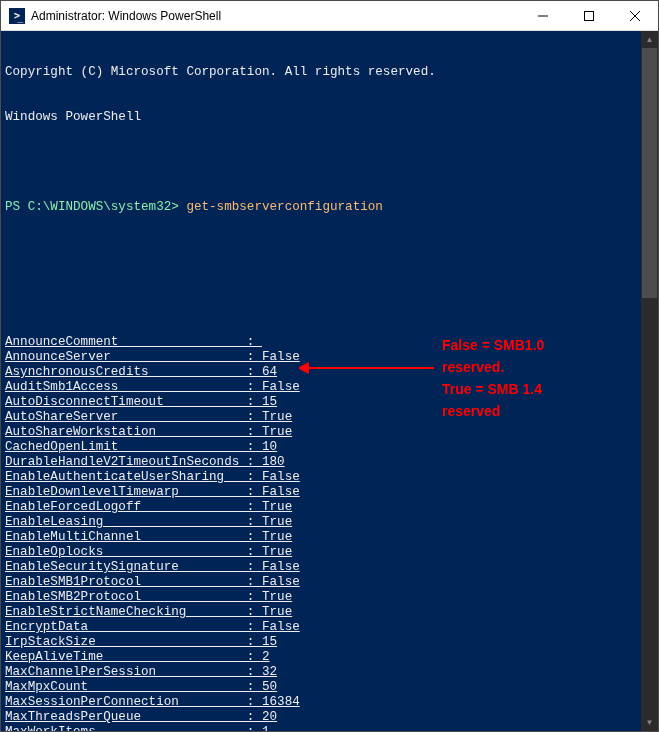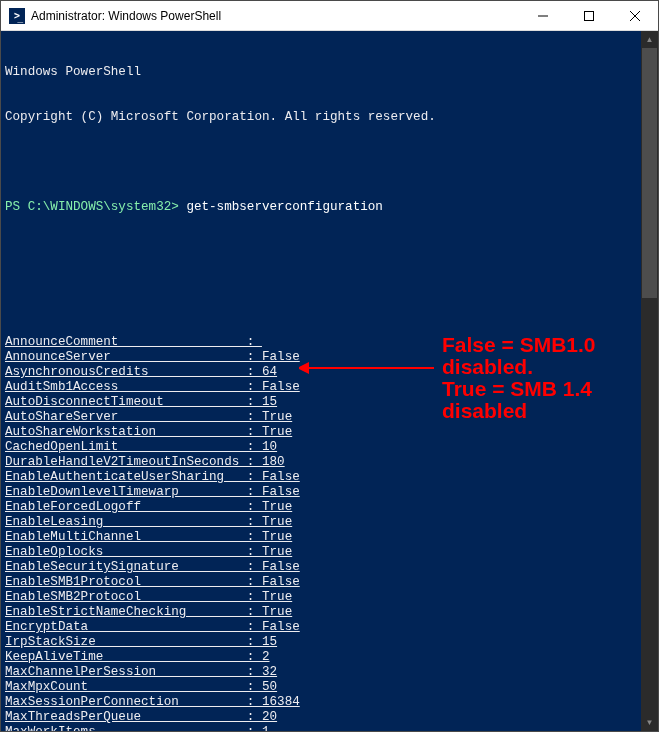--- a/index.html
+++ b/index.html
@@ -106,27 +106,27 @@
       height: 17px;
       display: flex;
       align-items: center;
       justify-content: center;
       color: #888;
       font-size: 8px;
     }
     .scrollbar-arrow.up { top: 0; }
     .scrollbar-arrow.down { bottom: 0; }
     .cmd-prompt { color: #86efac; }
-    .cmd-text { color: #ffffff; }
+    .cmd-text { color: #fdba74; }
     .config-row { display: block; text-decoration: underline; }
     .annotation {
       position: absolute;
       color: #ff0000;
       font-family: Arial, sans-serif;
-      font-size: 21px;
+      font-size: 14px;
       font-weight: bold;
       line-height: 22px;
     }
     .arrow-svg {
       position: absolute;
       pointer-events: none;
     }
   </style>
 </head>
 <body>
@@ -149,22 +149,22 @@
       <div class="titlebar-btn close">
         <svg width="10" height="10">
             <line x1="0" y1="0" x2="10" y2="10" stroke="black" stroke-width="1"></line>
             <line x1="10" y1="0" x2="0" y2="10" stroke="black" stroke-width="1"></line>
           </svg>
       </div>
     </div>
   </div>
 
   <div class="terminal">
+    <div>Copyright (C) Microsoft Corporation. All rights reserved.</div>
     <div>Windows PowerShell</div>
-    <div>Copyright (C) Microsoft Corporation. All rights reserved.</div>
     <div>&nbsp;</div>
     <div><span class="cmd-prompt">PS C:\WINDOWS\system32&gt;</span> <span class="cmd-text">get-smbserverconfiguration</span></div>
     <div>&nbsp;</div>
     <div>&nbsp;</div>
     <div id="config-output"><div class="config-row">AnnounceComment                 : </div><div class="config-row">AnnounceServer                  : False</div><div class="config-row">AsynchronousCredits             : 64</div><div class="config-row">AuditSmb1Access                 : False</div><div class="config-row">AutoDisconnectTimeout           : 15</div><div class="config-row">AutoShareServer                 : True</div><div class="config-row">AutoShareWorkstation            : True</div><div class="config-row">CachedOpenLimit                 : 10</div><div class="config-row">DurableHandleV2TimeoutInSeconds : 180</div><div class="config-row">EnableAuthenticateUserSharing   : False</div><div class="config-row">EnableDownlevelTimewarp         : False</div><div class="config-row">EnableForcedLogoff              : True</div><div class="config-row">EnableLeasing                   : True</div><div class="config-row">EnableMultiChannel              : True</div><div class="config-row">EnableOplocks                   : True</div><div class="config-row">EnableSecuritySignature         : False</div><div class="config-row">EnableSMB1Protocol              : False</div><div class="config-row">EnableSMB2Protocol              : True</div><div class="config-row">EnableStrictNameChecking        : True</div><div class="config-row">EncryptData                     : False</div><div class="config-row">IrpStackSize                    : 15</div><div class="config-row">KeepAliveTime                   : 2</div><div class="config-row">MaxChannelPerSession            : 32</div><div class="config-row">MaxMpxCount                     : 50</div><div class="config-row">MaxSessionPerConnection         : 16384</div><div class="config-row">MaxThreadsPerQueue              : 20</div><div class="config-row">MaxWorkItems                    : 1</div></div>
   </div>
 
   <div class="scrollbar">
     <div class="scrollbar-arrow up">▲</div>
     <div class="scrollbar-thumb"></div>
@@ -175,17 +175,17 @@
     <defs>
       <marker id="ah" markerWidth="8" markerHeight="8" refX="1" refY="3" orient="auto">
         <polygon points="0 0, 6 3, 0 6" fill="#ff0000"></polygon>
       </marker>
     </defs>
     <line x1="135" y1="10" x2="8" y2="10" stroke="#ff0000" stroke-width="2" marker-end="url(#ah)"></line>
   </svg>
 
   <div class="annotation" style="left:441px; top:333px;">
     <div>False = SMB1.0</div>
-    <div>disabled.</div>
+    <div>reserved.</div>
     <div>True = SMB 1.4</div>
-    <div>disabled</div>
+    <div>reserved</div>
   </div>
 </div>
 
 </body></html>

